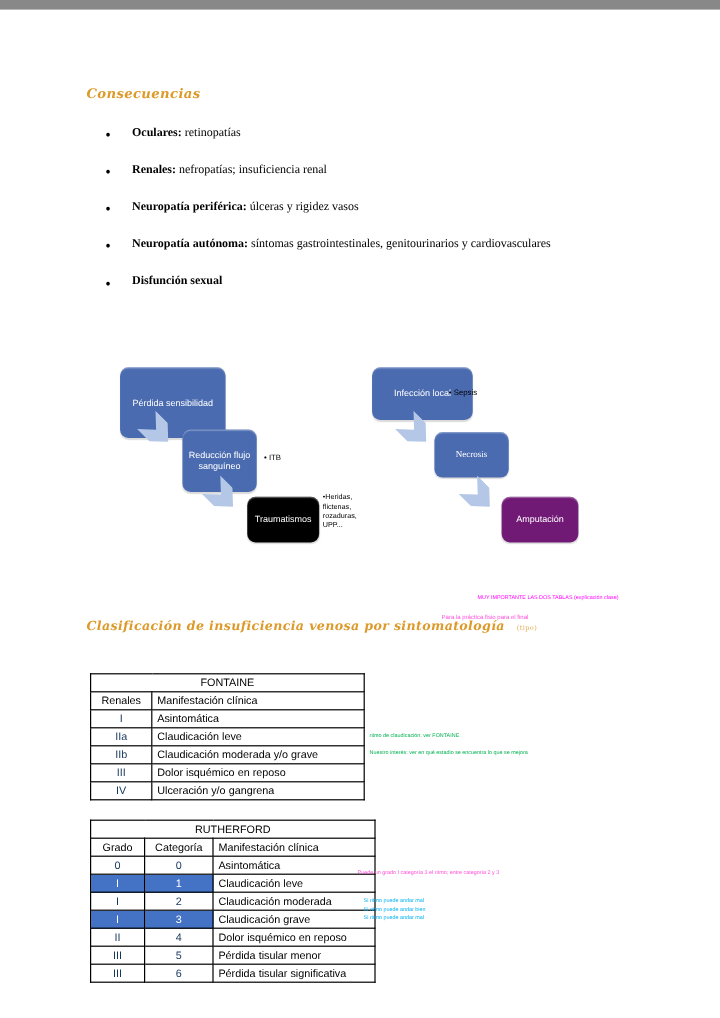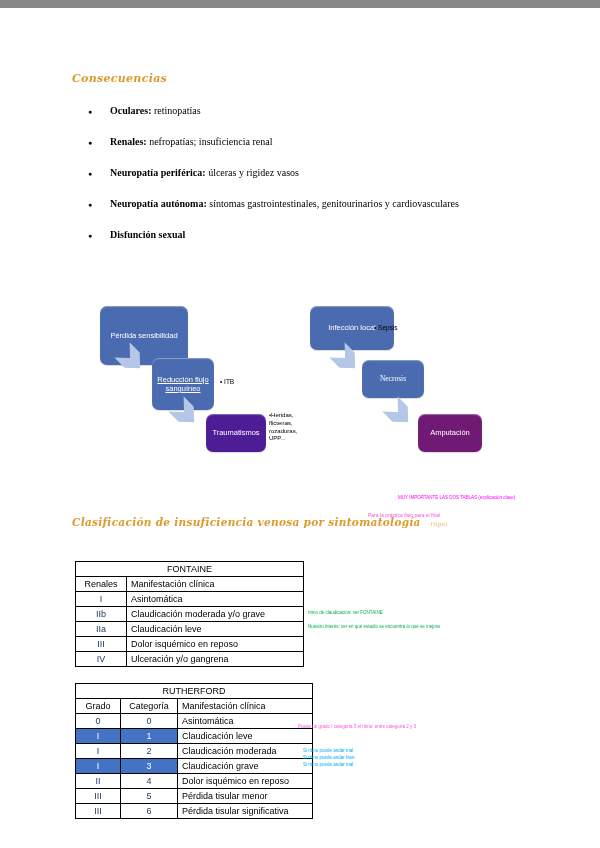--- a/index.html
+++ b/index.html
@@ -24,21 +24,21 @@
   .bullets .b{font-weight:bold;}
 
   
   .dbox{
     position:absolute;background:#4a6bb0;color:#fff;border-radius:7px;
     display:flex;align-items:center;justify-content:center;text-align:center;
     font-size:7.5px;line-height:1.25;padding:2px;box-sizing:border-box;
     box-shadow:inset 0 1px 1px rgba(255,255,255,.35), 0 1px 1px rgba(0,0,0,.15);
   }
   #box1{left:100px;top:298px;width:88px;height:59px;}
-  #box2{left:152px;top:350px;width:62px;height:52px;text-decoration:underline;}
+  #box2{left:152px;top:350px;width:62px;height:52px;}
   #box3{left:206px;top:406px;width:60px;height:38px;}
   #box4{left:310px;top:298px;width:84px;height:44px;}
   #box5{left:362px;top:352px;width:62px;height:38px;font-family:Liberation Serif, serif;}
   #box6{left:418px;top:406px;width:64px;height:38px;}
   .chev{
     position:absolute;width:26px;height:22px;background:#b4c7e7;
     clip-path:polygon(0 0,55% 0,100% 50%,55% 100%,0 100%,45% 50%);
     transform:rotate(45deg);
   }
   #arr1{left:118px;top:340px;}
@@ -91,21 +91,21 @@
     <li><span class="b">Neuropatía periférica:</span><span> úlceras y rigidez vasos</span></li>
     <li><span class="b">Neuropatía autónoma:</span><span> síntomas gastrointestinales, genitourinarios y cardiovasculares</span></li>
     <li><span class="b">Disfunción sexual</span><span></span></li>
   </ul>
 
   <div id="box1" class="dbox" style="background: rgb(74, 107, 176);">Pérdida sensibilidad</div>
   <div id="arr1" class="chev" style="background: rgb(180, 199, 231);"></div>
   <div id="box2" class="dbox" style="background: rgb(74, 107, 176);">Reducción flujo sanguíneo</div>
   <div id="note-itb" class="dnote">• ITB</div>
   <div id="arr2" class="chev" style="background: rgb(180, 199, 231);"></div>
-  <div id="box3" class="dbox" style="background: #4c1d95; text-align: center;">Traumatismos</div>
+  <div id="box3" class="dbox" style="background: #000000; text-align: center;">Traumatismos</div>
   <div id="note-trauma" class="dnote">•Heridas, flictenas, rozaduras, UPP...</div>
 
   <div id="box4" class="dbox" style="background: rgb(74, 107, 176);">Infección local</div>
   <div id="note-sepsis" class="dnote">• Sepsis</div>
   <div id="arr3" class="chev" style="background: rgb(180, 199, 231);"></div>
   <div id="box5" class="dbox" style="background: rgb(74, 107, 176);">Necrosis</div>
   <div id="arr4" class="chev" style="background: rgb(180, 199, 231);"></div>
   <div id="box6" class="dbox" style="background: #701a75;">Amputación</div>
 
   <div id="ann-pink-top" class="ann magenta">MUY IMPORTANTE LAS DOS TABLAS (explicación clase)</div>
@@ -122,26 +122,26 @@
     </tr>
     <tr>
       <td class="c">Renales</td>
       <td>Manifestación clínica</td>
     </tr>
     <tr>
           <td class="c stade">I</td>
           <td>Asintomática</td>
         </tr>
     <tr>
+          <td class="c stade">IIa</td>
+          <td>Claudicación leve</td>
+        </tr>
+    <tr>
           <td class="c stade">IIb</td>
           <td>Claudicación moderada y/o grave</td>
-        </tr>
-    <tr>
-          <td class="c stade">IIa</td>
-          <td>Claudicación leve</td>
         </tr>
     <tr>
           <td class="c stade">III</td>
           <td>Dolor isquémico en reposo</td>
         </tr>
     <tr>
           <td class="c stade">IV</td>
           <td>Ulceración y/o gangrena</td>
         </tr>
   </tbody>

